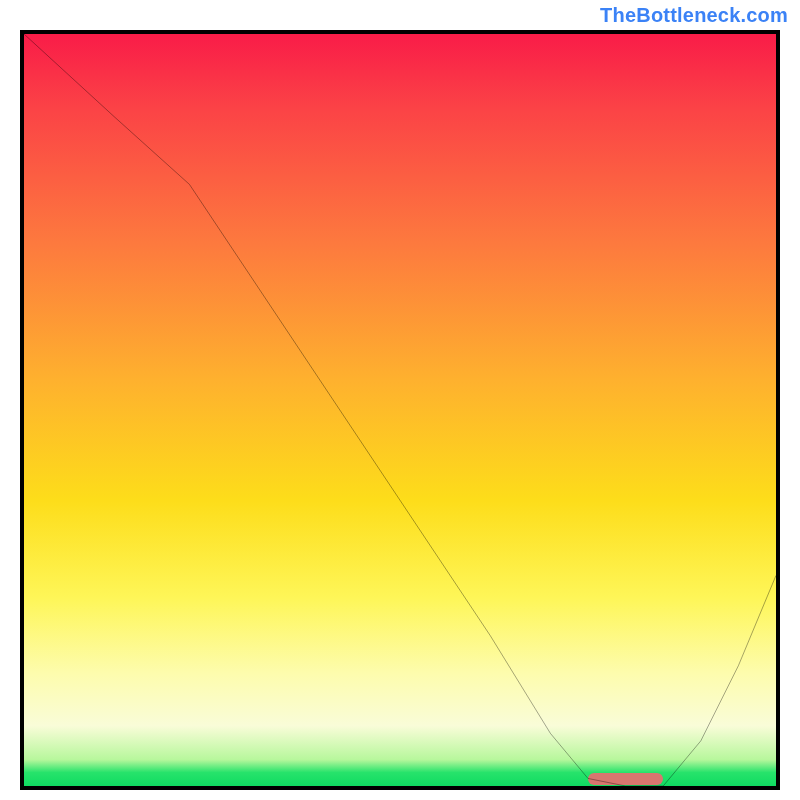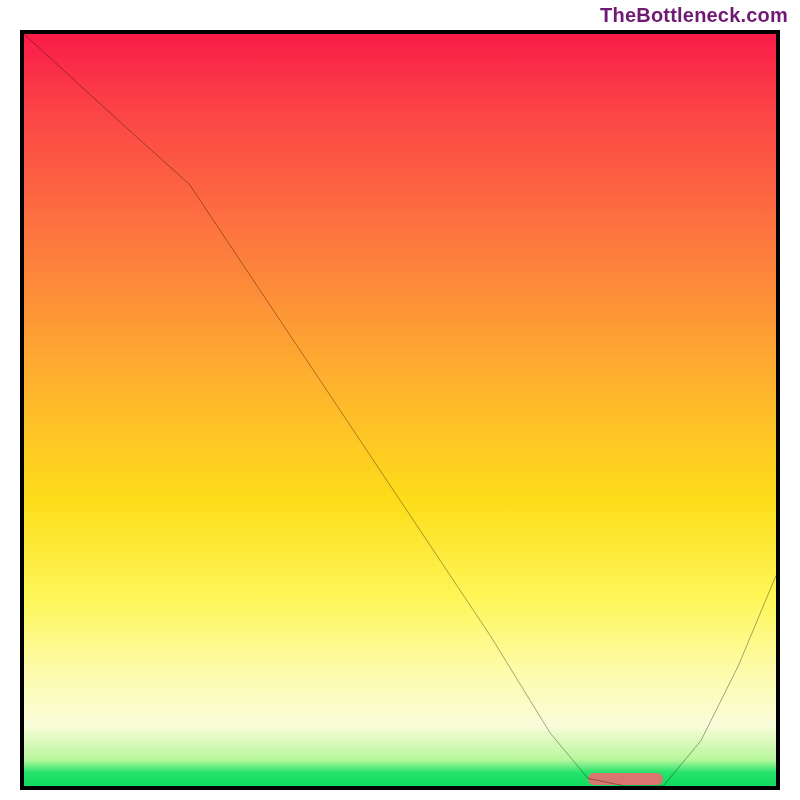--- a/index.html
+++ b/index.html
@@ -9,21 +9,21 @@
     width: 800px;
     height: 800px;
   }
   .attribution {
     position: absolute;
     top: 4px;
     right: 12px;
     font-family: Arial, Helvetica, sans-serif;
     font-size: 20px;
     font-weight: 600;
-    color: #701a75;
+    color: #3b82f6;
     letter-spacing: 0.2px;
   }
   .plot-frame {
     position: absolute;
     left: 20px;
     top: 30px;
     width: 760px;
     height: 760px;
     border: 4px solid #000;
   }

